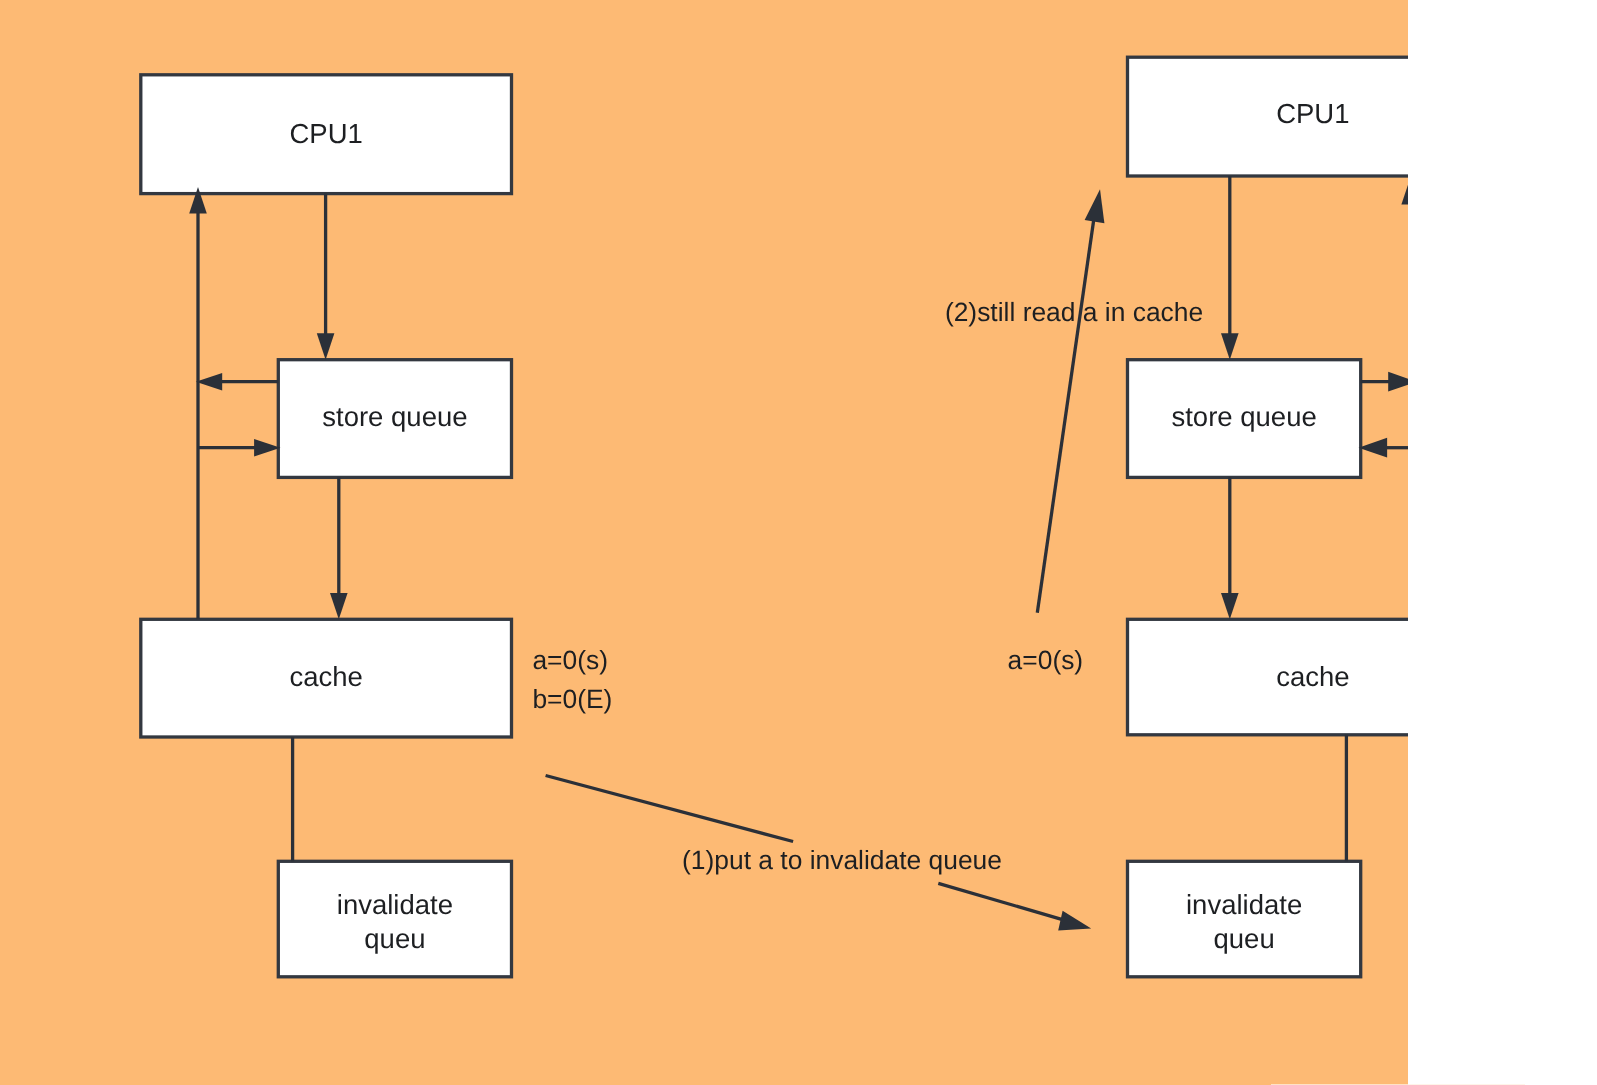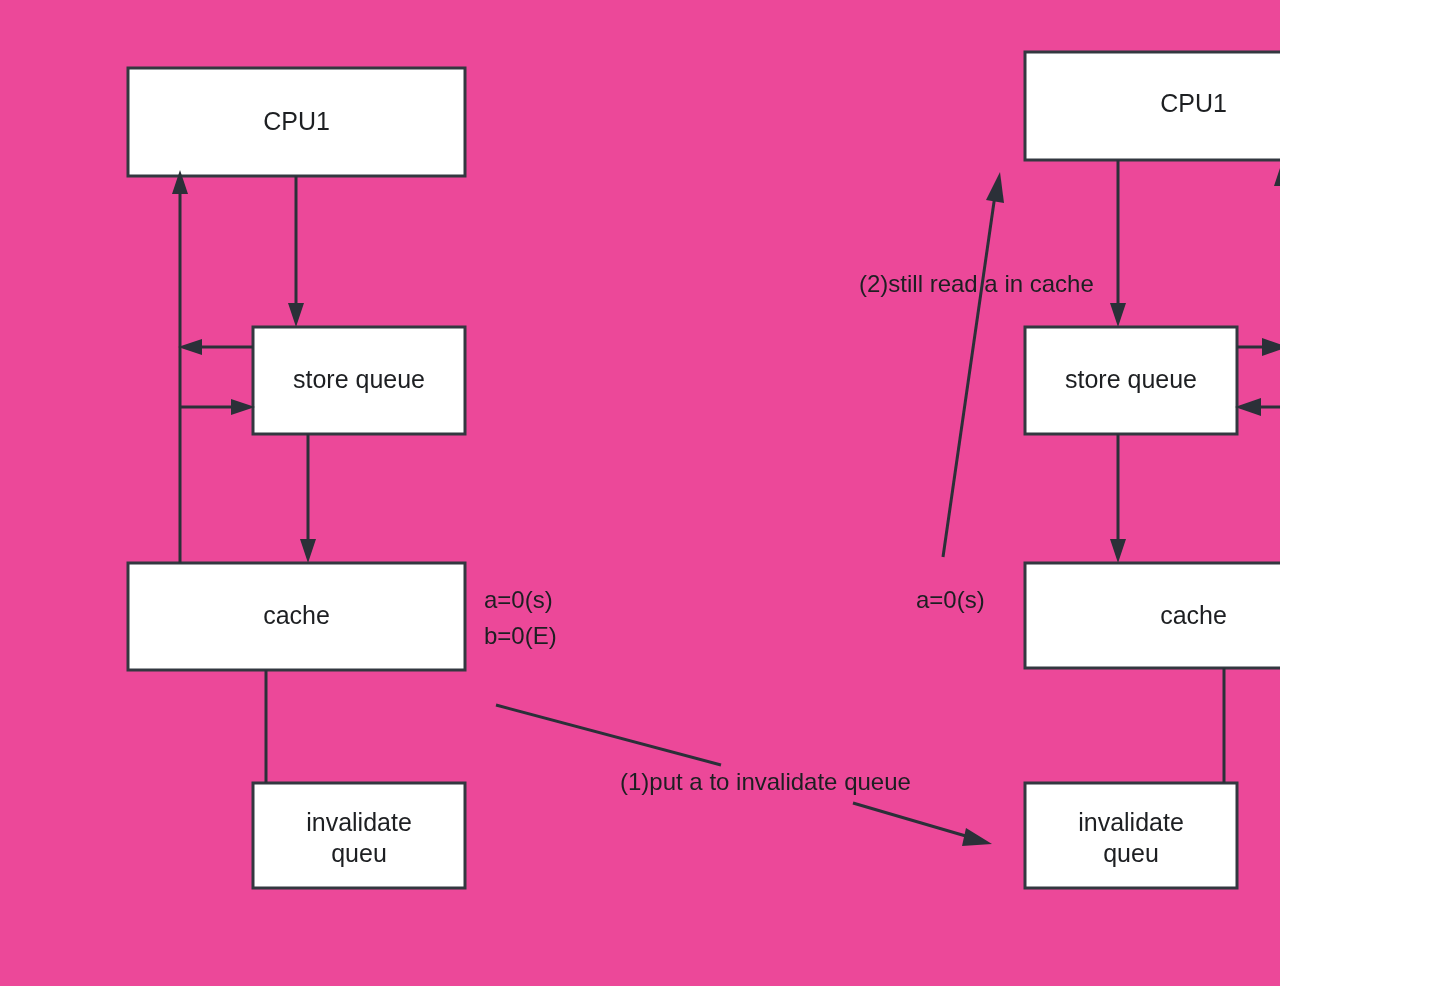--- a/index.html
+++ b/index.html
@@ -7,21 +7,21 @@
     padding: 0;
     background: #ffffff;
   }
   body {
     font-family: "Liberation Sans", sans-serif;
   }
   #canvas {
     position: relative;
     width: 1280px;
     height: 986px;
-    background: #ec4899;
+    background: #fdba74;
     overflow: hidden;
   }
   #diagram-svg {
     position: absolute;
     left: 0;
     top: 0;
     width: 1452px;
     height: 986px;
   }
   .node-box {

